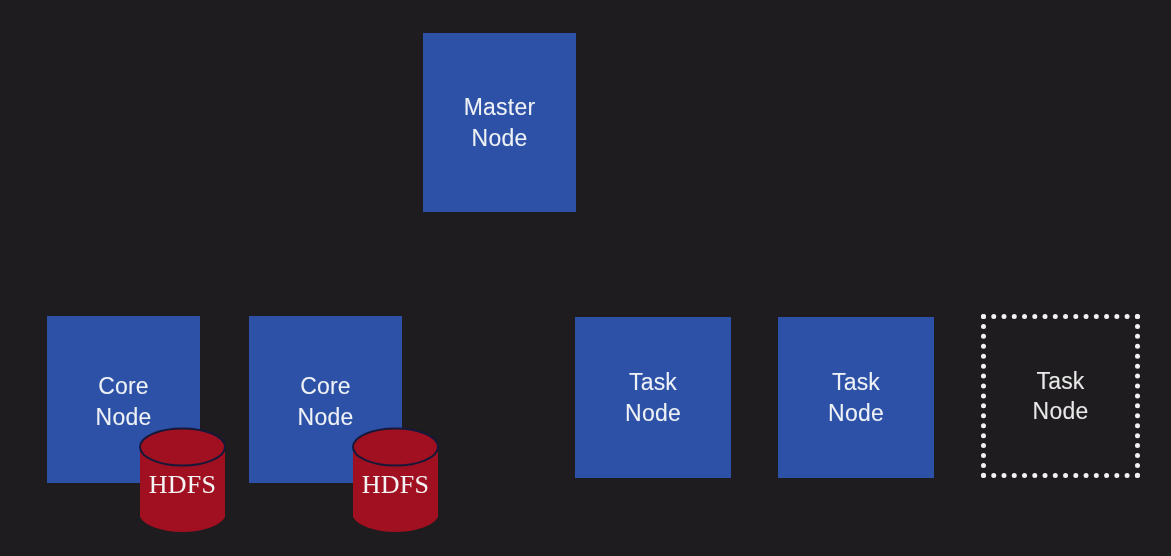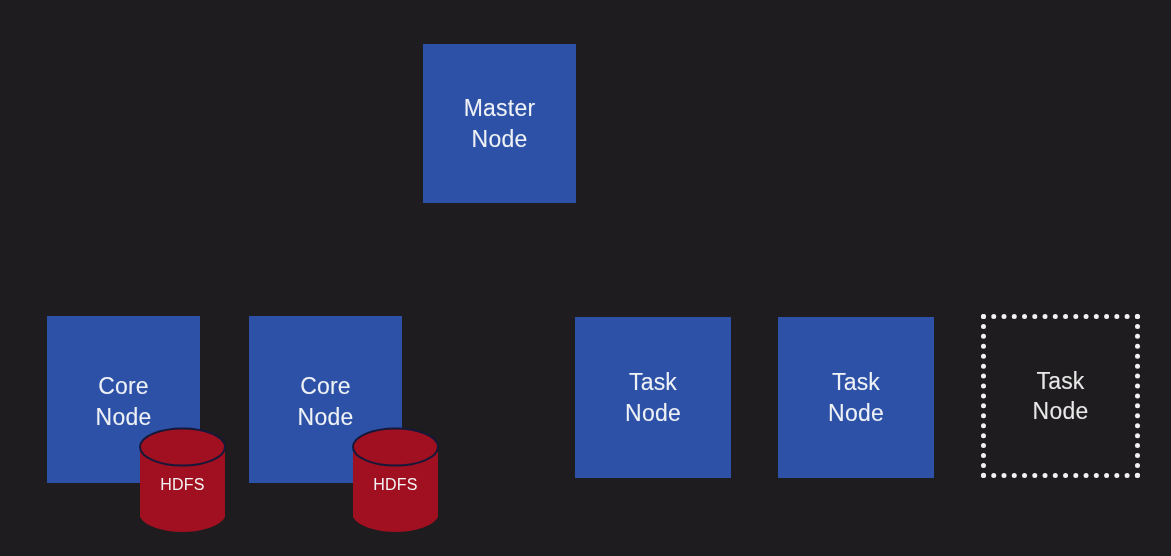--- a/index.html
+++ b/index.html
@@ -46,23 +46,23 @@
     white-space: pre-line;
     text-shadow: 0 0 1px rgba(255,255,255,0.25);
   }
   .node.dotted .node-label {
     color: #e8e8e8;
   }
 
   
   #node-master {
     left: 423px;
-    top: 44px;
+    top: 33px;
     width: 153px;
-    height: 159px;
+    height: 179px;
   }
 
   
   #node-core-1 {
     left: 47px;
     top: 316px;
     width: 153px;
     height: 167px;
   }
   #node-core-2 {
@@ -113,22 +113,22 @@
   .cyl-label {
     position: absolute;
     left: 0;
     top: 0;
     width: 87px;
     height: 110px;
     display: flex;
     align-items: center;
     justify-content: center;
     color: #f4f4f4;
-    font-size: 16px;
-    font-family: Liberation Sans, sans-serif;
+    font-size: 26px;
+    font-family: Liberation Serif, serif;
     letter-spacing: 0.2px;
     transform: translateY(3px);
     pointer-events: none;
   }
   #cylinder-hdfs-1 {
     left: 139px;
     top: 427px;
   }
   #cylinder-hdfs-2 {
     left: 352px;

